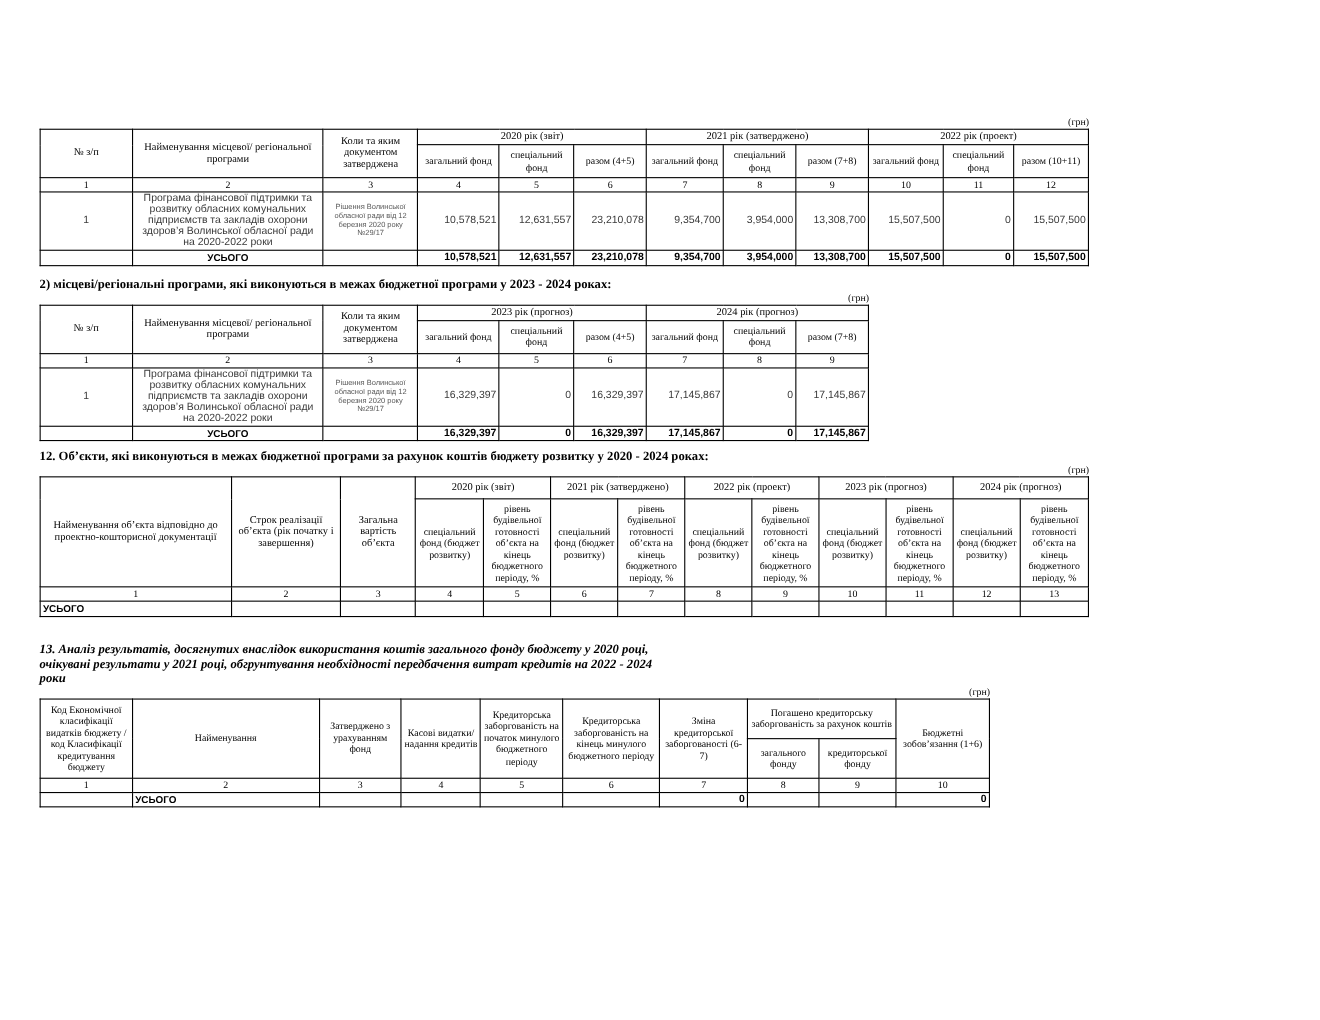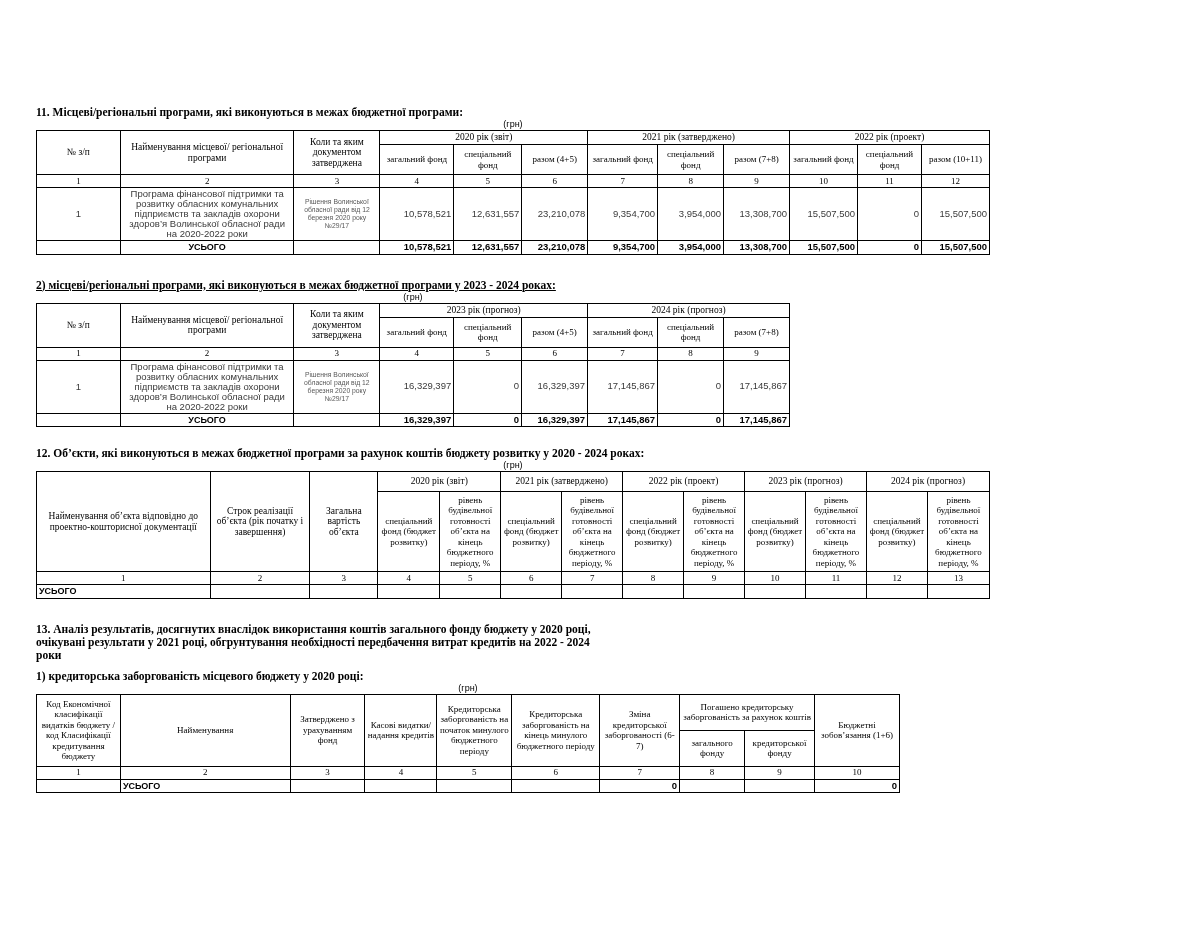--- a/index.html
+++ b/index.html
@@ -1,45 +1,44 @@
 <!DOCTYPE html>
 <html><head>
 <meta charset="utf-8">
 <style>
   html,body{margin:0;padding:0;background:#fff;}
   body{width:1200px;height:927px;color:#000;font-family:"Liberation Serif",serif;}
   .page{padding:106px 0 0 36px;}
   .hd{font-weight:bold;font-size:11.5px;line-height:13px;margin:0;}
   .sec13{max-width:565px;}
-  .grn{font-size:9px;line-height:11px;text-align:center;font-family:Liberation Sans, sans-serif;}
+  .grn{font-size:9px;line-height:11px;text-align:right;font-family:Liberation Serif, serif;}
   .wrap{margin:0;}
   table{border-collapse:collapse;table-layout:fixed;}
   td{border:1px solid #000;font-family:"Liberation Serif",serif;font-size:9px;line-height:10.5px;
      text-align:center;vertical-align:middle;padding:1px 2px;word-wrap:break-word;overflow:hidden;}
   tr.yr td{font-size:9.5px;}
   tr.nums td{padding:0 2px;}
   td.sans{font-family:"Liberation Sans",sans-serif;color:#3a3a3a;font-size:9.5px;line-height:10px;}
   td.doc{font-family:"Liberation Sans",sans-serif;color:#595959;font-size:6.8px;line-height:8px;}
   td.val{font-family:"Liberation Sans",sans-serif;color:#3a3a3a;font-size:9.5px;text-align:right;}
   tr.total td{font-weight:bold;}
   tr.total td.val{color:#000;}
   tr.total td.lbl{font-family:"Liberation Sans",sans-serif;text-align:center;color:#000;}
   tr.total td.lbl-left{font-family:"Liberation Sans",sans-serif;text-align:left;color:#000;}
-  .mt-sub2{margin-top:24px;text-decoration:underline;}
-  .mt-s12{margin-top:20px;}
-  .mt-s13{margin-top:24px;}
+  .mt-sub2{margin-top:11px;}
+  .mt-s12{margin-top:8px;}
+  .mt-s13{margin-top:24px;font-style:italic;}
   .mt-s14{margin-top:36px;}
   .mt-sub14{margin-top:8px;}
 </style>
 </head>
 <body>
 
 <div class="page">
 
-  <p class="hd">11. Місцеві/регіональні програми, які виконуються в межах бюджетної програми:</p>
 
   <div class="wrap" style="width:954px">
     <div class="grn">(грн)</div>
     <table>
       <colgroup>
         <col style="width:84px">
           <col style="width:174px">
           <col style="width:86px">
         <col style="width:74px">
           <col style="width:68px">
@@ -258,21 +257,20 @@
         <td></td>
         <td></td>
         <td></td>
       </tr>
     </tbody>
       </table>
   </div>
 
   <p class="hd sec13 mt-s13">13. Аналіз результатів, досягнутих внаслідок використання коштів загального фонду бюджету у 2020 році, очікувані результати у 2021 році, обгрунтування необхідності передбачення витрат кредитів на 2022 - 2024 роки</p>
 
-  <p class="hd mt-sub14">1) кредиторська заборгованість місцевого бюджету у 2020 році:</p>
 
   <div class="wrap" style="width:864px">
     <div class="grn">(грн)</div>
     <table>
       <colgroup>
         <col style="width:84px">
           <col style="width:170px">
           <col style="width:75px">
           <col style="width:72px">
         <col style="width:75px">

